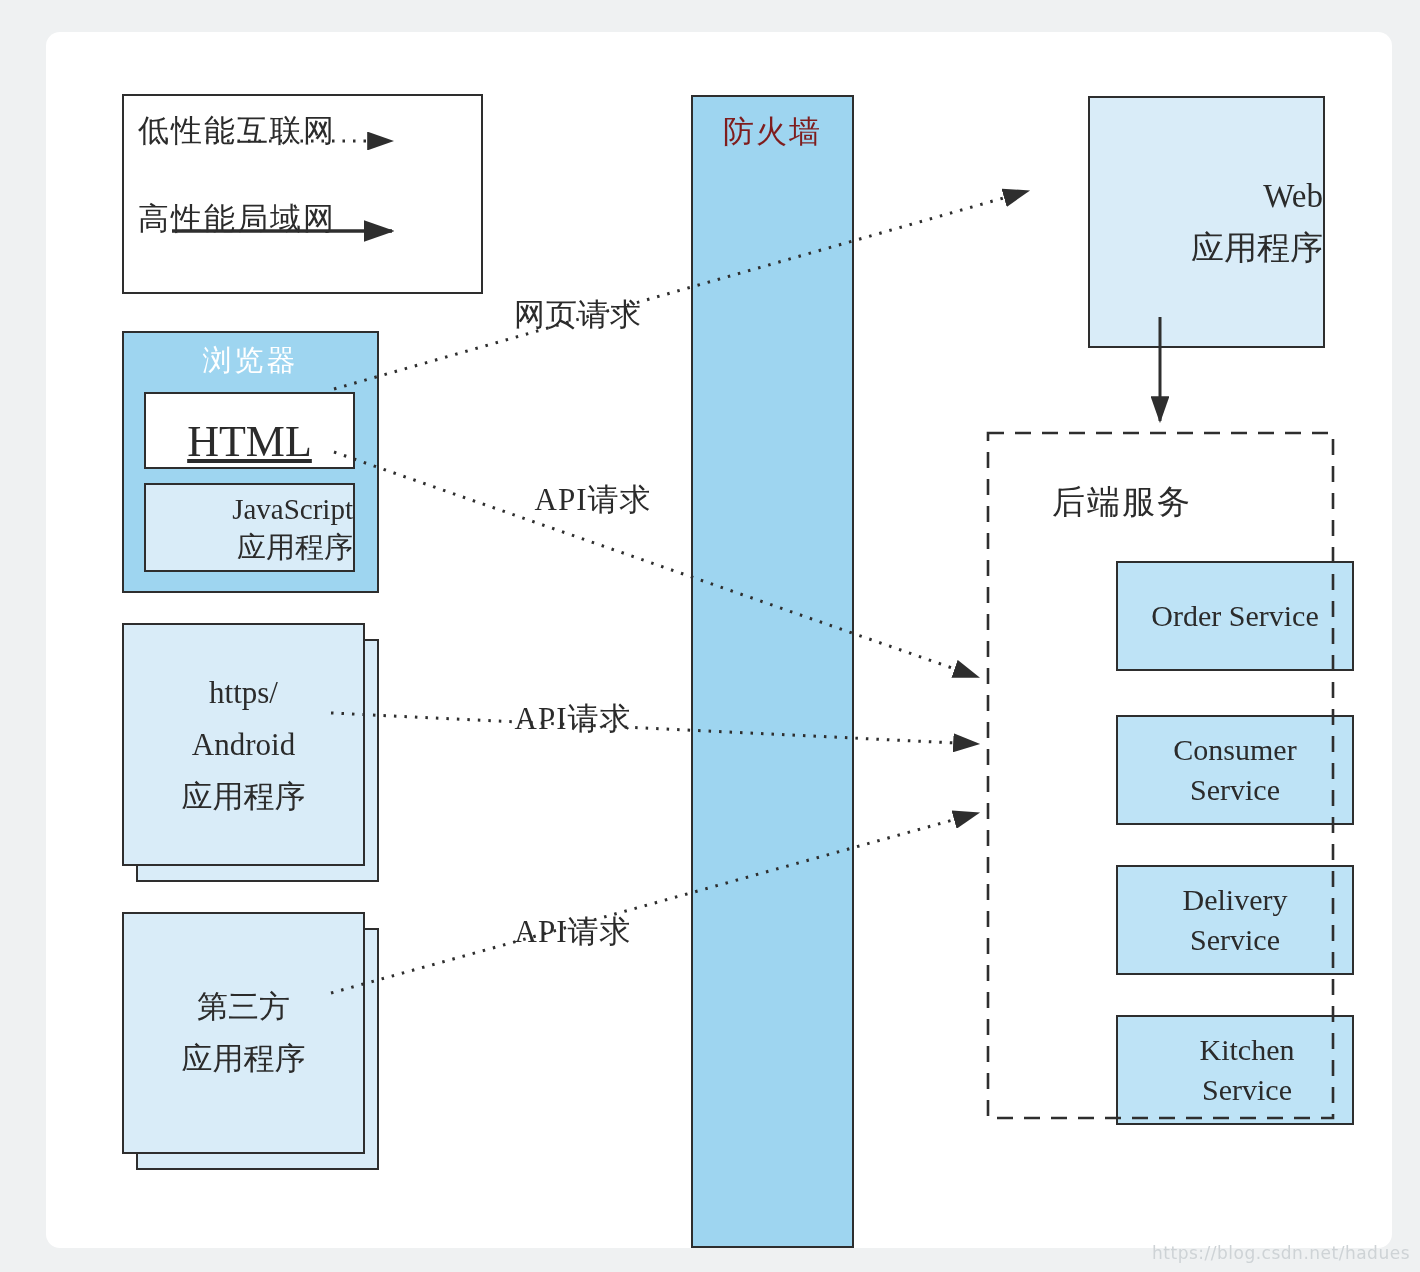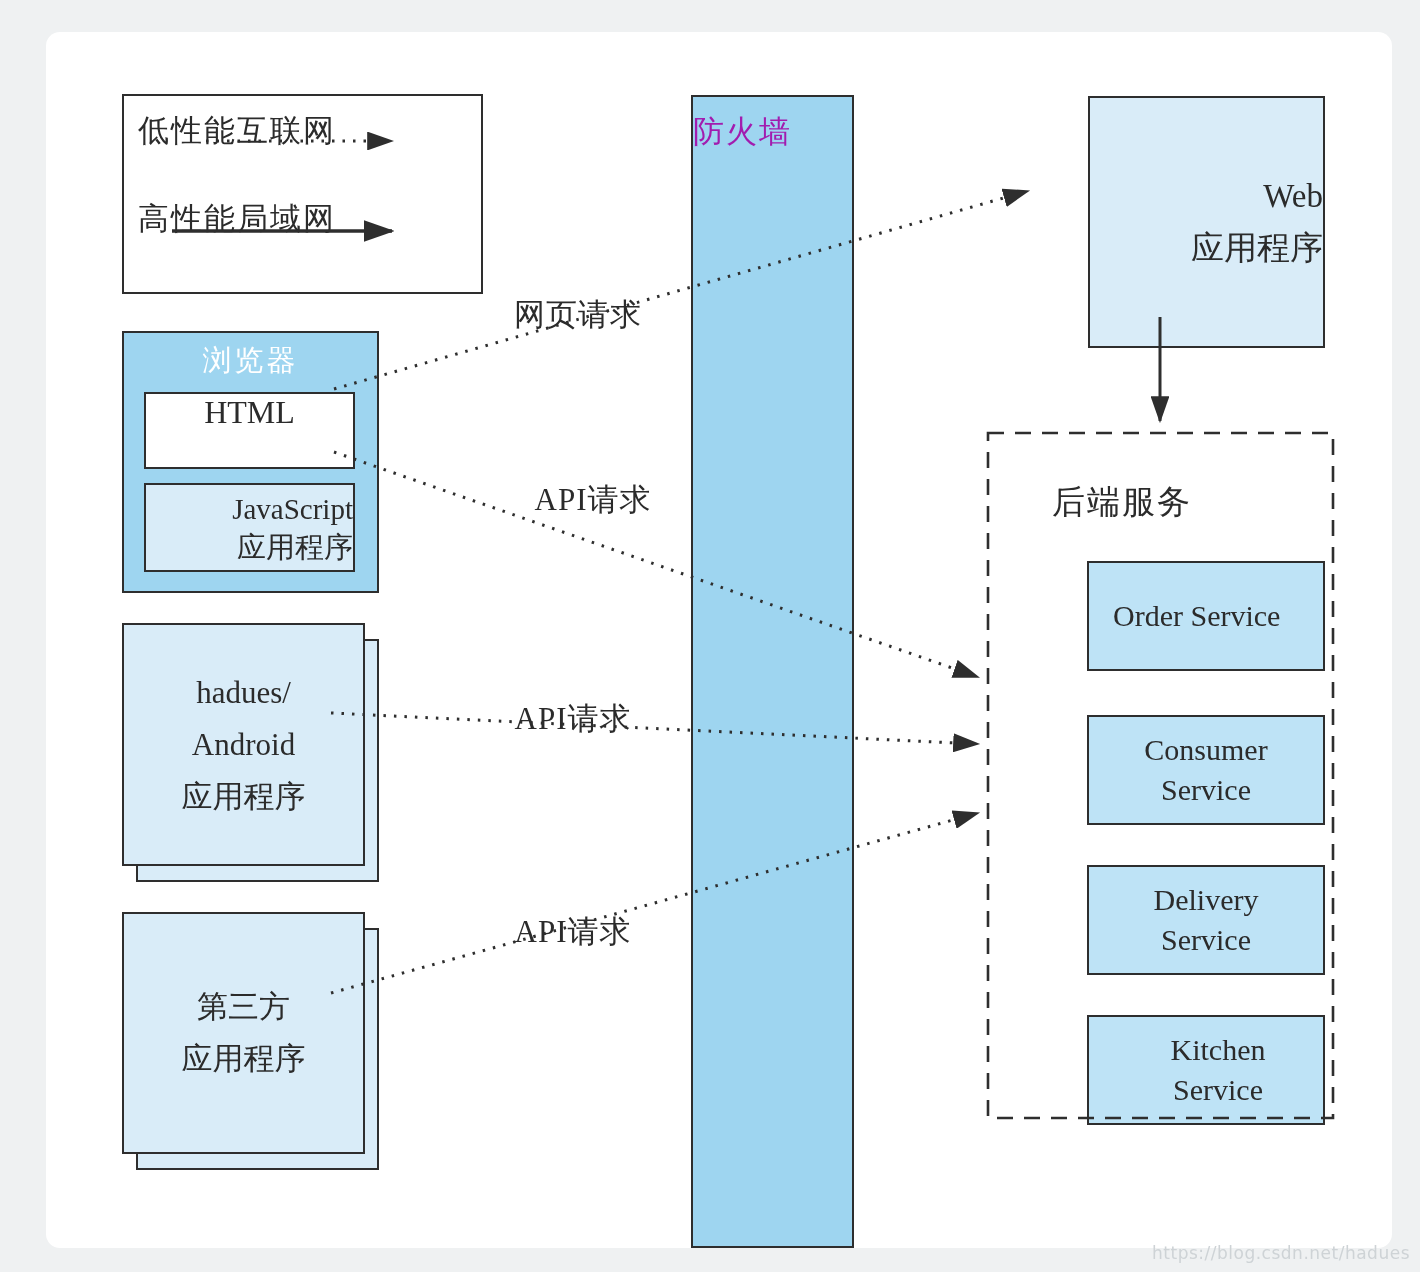--- a/index.html
+++ b/index.html
@@ -22,47 +22,47 @@
   .legend-line.l1{top:14px;}
   .legend-line.l2{top:102px;}
   
   .browser{left:76px;top:299px;width:257px;height:262px;background:#9ed5f0;}
   .browser-title{
     position:absolute;top:8px;left:0;width:100%;text-align:center;
     color:#ffffff;font-size:29px;letter-spacing:3px;
     font-family:"DejaVu Sans","Liberation Sans",sans-serif;
   }
   .html-box{left:98px;top:360px;width:211px;height:77px;background:#ffffff;
-    display:flex;align-items:flex-start;justify-content:center;font-size:32px;}
+    display:flex;align-items:flex-end;justify-content:center;font-size:44px;text-decoration:underline;}
   .js-box{left:98px;top:451px;width:211px;height:89px;background:#d9ecf8;
     display:flex;flex-direction:column;align-items:flex-end;justify-content:center;
     font-size:29px;line-height:38px;}
   
   .stack-shadow{background:#d9ecf8;}
   .app-box{background:#d9ecf8;display:flex;flex-direction:column;
     align-items:center;justify-content:center;font-size:31px;line-height:52px;}
   .mobile-shadow{left:90px;top:607px;width:243px;height:243px;}
   .mobile-main{left:76px;top:591px;width:243px;height:243px;}
   .third-shadow{left:90px;top:896px;width:243px;height:242px;}
   .third-main{left:76px;top:880px;width:243px;height:242px;}
   
   .firewall{left:645px;top:63px;width:163px;height:1153px;background:#9ed5f0;}
   .firewall-title{
-    position:absolute;top:14px;left:0;width:100%;text-align:left;
-    color:#a21caf;font-size:31px;letter-spacing:2px;
+    position:absolute;top:14px;left:0;width:100%;text-align:center;
+    color:#7f1d1d;font-size:31px;letter-spacing:2px;
     font-family:"DejaVu Sans","Liberation Sans",sans-serif;
   }
   
   .web-app{left:1042px;top:64px;width:237px;height:252px;background:#d9ecf8;
     display:flex;flex-direction:column;align-items:flex-end;justify-content:center;
     font-size:33px;line-height:52px;}
   
   .backend-title{position:absolute;left:1006px;top:448px;font-size:33px;letter-spacing:2px;}
-  .service{left:1041px;width:238px;height:110px;background:#bee3f6;
-    display:flex;align-items:center;justify-content:flex-start;text-align:center;
+  .service{left:1070px;width:238px;height:110px;background:#bee3f6;
+    display:flex;align-items:center;justify-content:center;text-align:center;
     font-size:30px;line-height:40px;padding:0 24px;}
   .svc-0{top:529px;}
   .svc-1{top:683px;}
   .svc-2{top:833px;}
   .svc-3{top:983px;padding-left:48px;}
   
   .arrow-label{position:absolute;font-size:31px;letter-spacing:1px;color:#2b2b2b;}
   .lbl-web{left:452px;top:262px;width:160px;text-align:center;}
   .lbl-api1{left:472px;top:447px;width:150px;text-align:center;}
   .lbl-api2{left:452px;top:666px;width:150px;text-align:center;}
@@ -93,21 +93,21 @@
   <div class="box html-box">
     <span>HTML</span>
   </div>
   <div class="box js-box">
     <span>JavaScript</span>
     <span>应用程序</span>
   </div>
 
   <div class="box stack-shadow mobile-shadow"></div>
   <div class="box app-box mobile-main">
-    <span>hadues/</span>
+    <span>https/</span>
     <span>Android</span>
     <span>应用程序</span>
   </div>
 
   <div class="box stack-shadow third-shadow"></div>
   <div class="box app-box third-main">
     <span>第三方</span>
     <span>应用程序</span>
   </div>
 

